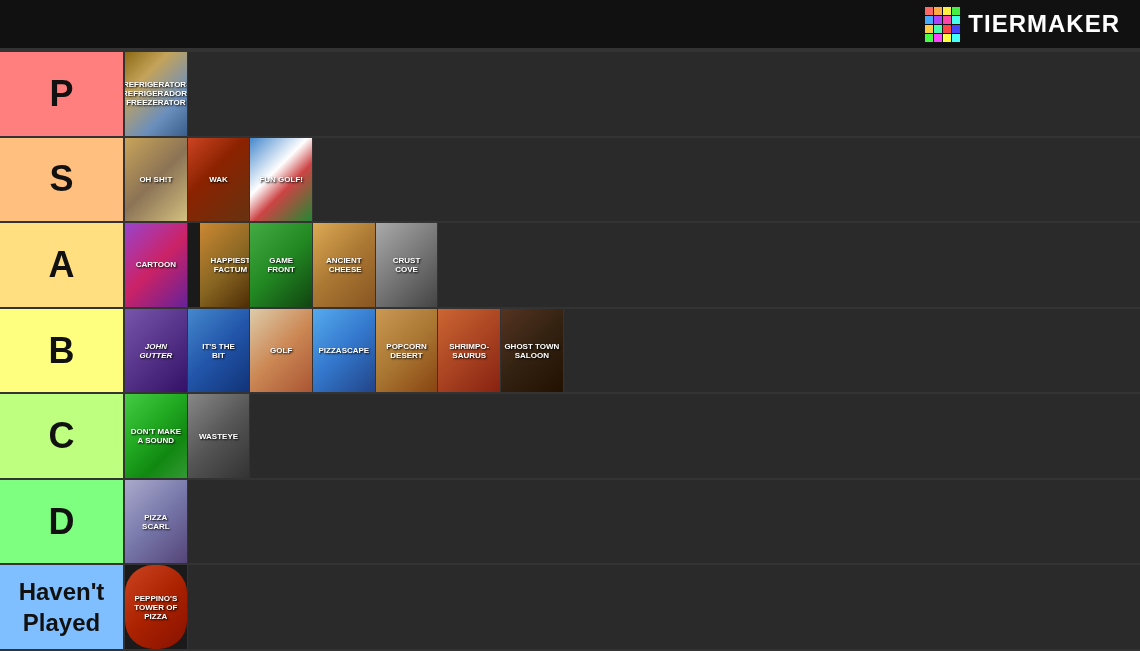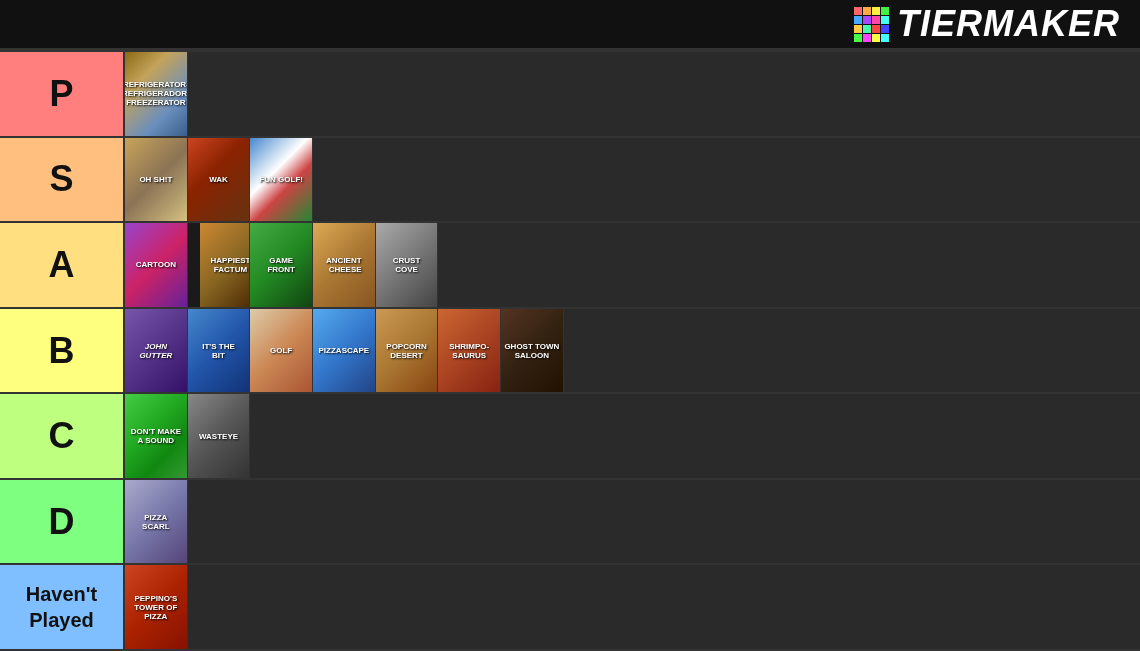--- a/index.html
+++ b/index.html
@@ -42,26 +42,25 @@
       grid-template-rows: repeat(4, 8px);
       gap: 1px;
     }
 
     .logo-grid-cell {
       width: 8px;
       height: 8px;
     }
 
     .logo-text {
-      font-size: 36px;
+      font-size: 24px;
       font-weight: bold;
       color: white;
       letter-spacing: 1px;
       text-transform: uppercase;
-      font-style: italic;
     }
 
     
     #tier-table {
       flex: 1;
       display: flex;
       flex-direction: column;
       border-top: 2px solid #333;
     }
 
@@ -152,21 +151,21 @@
     .img-b1 { background: linear-gradient(135deg, #7755aa 0%, #553388 50%, #331166 100%); font-style: italic; }
     .img-b2 { background: linear-gradient(135deg, #4488cc 0%, #2255aa 50%, #113377 100%); }
     .img-b3 { background: linear-gradient(135deg, #ddccaa 0%, #cc8855 50%, #aa5533 100%); }
     .img-b4 { background: linear-gradient(135deg, #55aaee 0%, #3377cc 50%, #224488 100%); }
     .img-b5 { background: linear-gradient(135deg, #cc6633 0%, #aa4422 50%, #882211 100%); }
     .img-b6 { background: linear-gradient(135deg, #cc9955 0%, #aa7733 50%, #884411 100%); }
     .img-b7 { background: linear-gradient(135deg, #553322 0%, #332211 50%, #221100 100%); }
     .img-c1 { background: linear-gradient(135deg, #44cc44 0%, #22aa22 40%, #118811 70%, #339933 100%); }
     .img-c2 { background: linear-gradient(135deg, #888888 0%, #555555 50%, #333333 100%); }
     .img-d1 { background: linear-gradient(135deg, #aaaacc 0%, #7777aa 50%, #554477 100%); }
-    .img-h1 { background: linear-gradient(135deg, #cc4422 0%, #aa2200 50%, #881100 100%); }
+    .img-h1 { background: linear-gradient(135deg, #cc4422 0%, #aa2200 50%, #881100 100%); border-radius: 28px; }
   </style>
 </head>
 <body>
 
 <div id="app">
 
   <div id="header">
     <div class="tiermaker-logo">
       <div class="logo-grid">
 
@@ -288,21 +287,21 @@
       <div class="tier-label">D</div>
       <div class="tier-items">
         <div class="tier-item">
           <div class="img-placeholder img-d1">PIZZA<br>SCARL</div>
         </div>
         <div class="tier-empty"></div>
       </div>
     </div>
 
     <div class="tier-row row-havent">
-      <div class="tier-label" style="font-size:20px; line-height:1.3; text-align:center;">Haven't<br>Played</div>
+      <div class="tier-label" style="font-size:24px; line-height:1.3; text-align:center;">Haven't<br>Played</div>
       <div class="tier-items">
         <div class="tier-item">
           <div class="img-placeholder img-h1">PEPPINO'S<br>TOWER OF<br>PIZZA</div>
         </div>
         <div class="tier-empty"></div>
       </div>
     </div>
 
   </div>
 </div>

